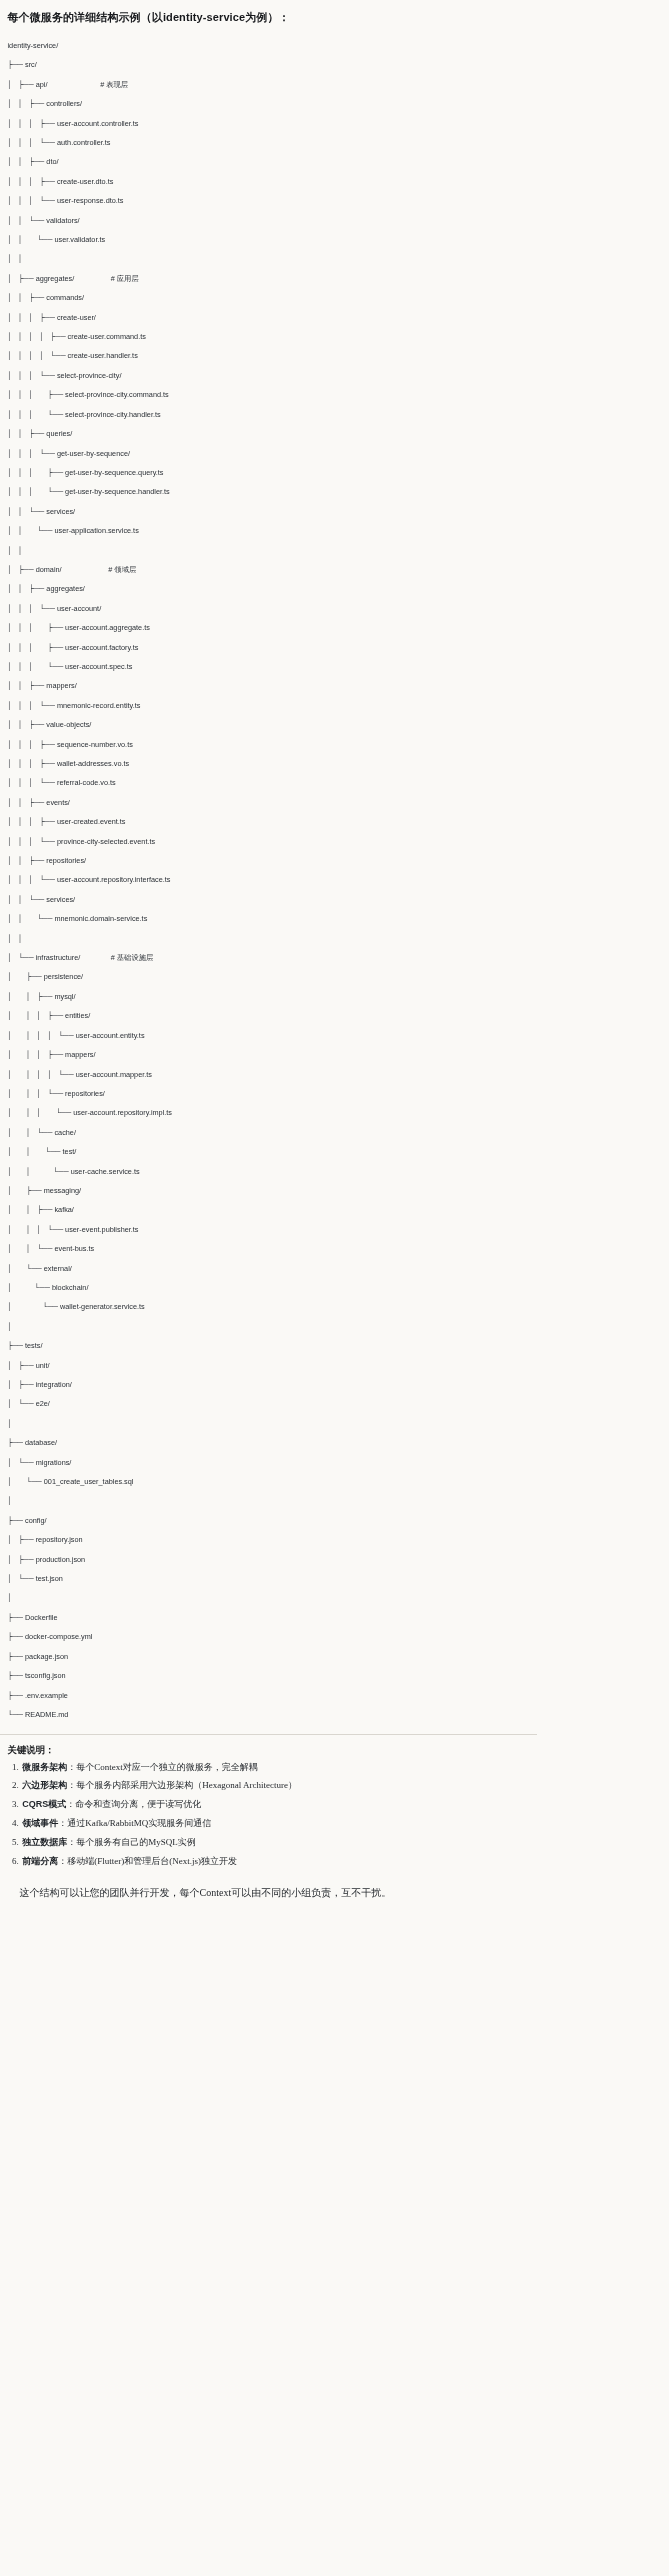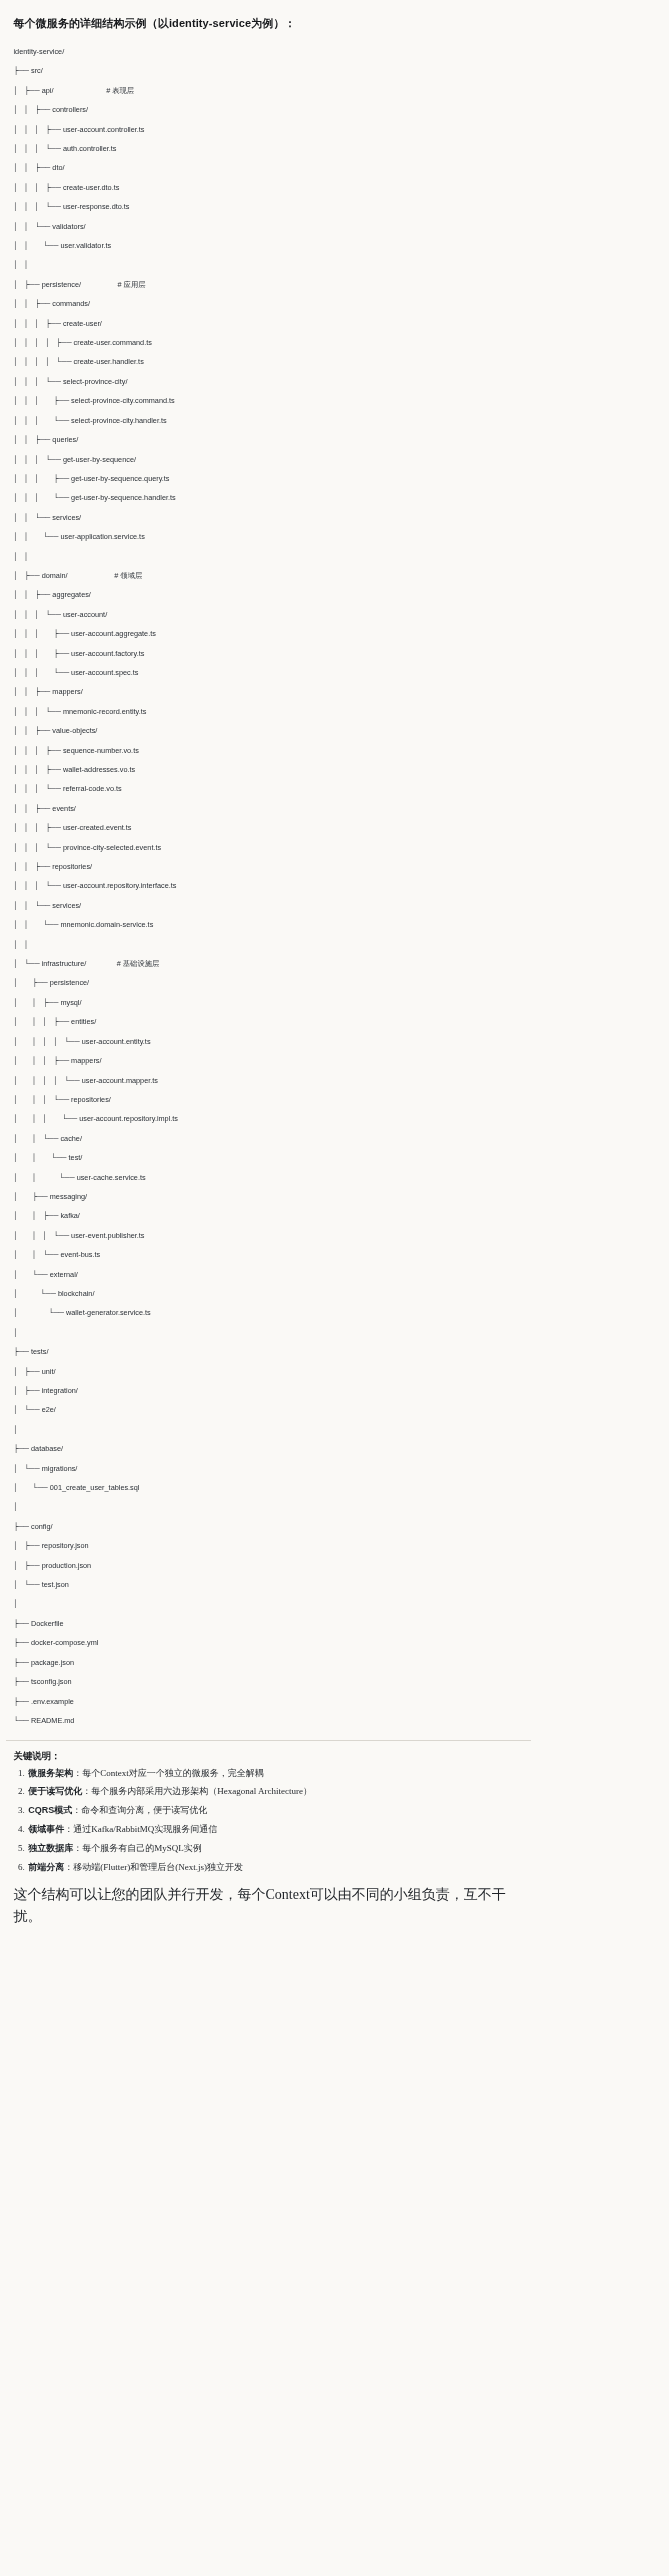--- a/index.html
+++ b/index.html
@@ -9,21 +9,21 @@
   }
   body {
     width: 669px;
     font-family: "Liberation Serif", "DejaVu Serif", serif;
     color: #1f2328;
     -webkit-font-smoothing: antialiased;
   }
   .page {
     width: 537px;
     box-sizing: border-box;
-    padding: 6px;
+    padding: 0;
     background: #faf9f6;
   }
   .page-title {
     font-family: "Liberation Sans", "DejaVu Sans", sans-serif;
     font-weight: bold;
     font-size: 11px;
     line-height: 1.5;
     padding: 8.8px 7.5px 6.3px 7.5px;
     margin: 0;
     color: #17191c;
@@ -68,24 +68,24 @@
   }
   ol.key-list li {
     margin: 0 0 5px 0;
     padding-left: 1.3px;
   }
   ol.key-list li b {
     font-family: Liberation Sans, sans-serif;
     font-weight: bold;
   }
   .closing {
-    font-size: 14px;
+    font-size: 10px;
     line-height: 1.6;
     padding: 3.8px 7.5px 10px 7.5px;
-    margin: 0;
+    margin: 12px;
     color: #1f2328;
   }
 </style>
 </head>
 <body>
 
 <div class="page">
 
   <h2 class="page-title">每个微服务的详细结构示例（以identity-service为例）：</h2>
 
@@ -96,21 +96,21 @@
 <span class="tree-line">│   ├── api/                          # 表现层</span>
 <span class="tree-line">│   │   ├── controllers/</span>
 <span class="tree-line">│   │   │   ├── user-account.controller.ts</span>
 <span class="tree-line">│   │   │   └── auth.controller.ts</span>
 <span class="tree-line">│   │   ├── dto/</span>
 <span class="tree-line">│   │   │   ├── create-user.dto.ts</span>
 <span class="tree-line">│   │   │   └── user-response.dto.ts</span>
 <span class="tree-line">│   │   └── validators/</span>
 <span class="tree-line">│   │       └── user.validator.ts</span>
 <span class="tree-line">│   │</span>
-<span class="tree-line">│   ├── persistence/                  # 应用层</span>
+<span class="tree-line">│   ├── aggregates/                  # 应用层</span>
 <span class="tree-line">│   │   ├── commands/</span>
 <span class="tree-line">│   │   │   ├── create-user/</span>
 <span class="tree-line">│   │   │   │   ├── create-user.command.ts</span>
 <span class="tree-line">│   │   │   │   └── create-user.handler.ts</span>
 <span class="tree-line">│   │   │   └── select-province-city/</span>
 <span class="tree-line">│   │   │       ├── select-province-city.command.ts</span>
 <span class="tree-line">│   │   │       └── select-province-city.handler.ts</span>
 <span class="tree-line">│   │   ├── queries/</span>
 <span class="tree-line">│   │   │   └── get-user-by-sequence/</span>
 <span class="tree-line">│   │   │       ├── get-user-by-sequence.query.ts</span>
@@ -179,21 +179,21 @@
 <span class="tree-line">├── .env.example</span>
 <span class="tree-line">└── README.md</span>
 </pre>
 
   <hr class="rule">
 
   <h3 class="key-title">关键说明：</h3>
 
   <ol class="key-list" id="key-list">
       <li><b>微服务架构</b><span>：</span><span>每个Context对应一个独立的微服务，完全解耦</span></li>
-      <li><b>便于读写优化</b><span>：</span><span>每个服务内部采用六边形架构（Hexagonal Architecture）</span></li>
+      <li><b>六边形架构</b><span>：</span><span>每个服务内部采用六边形架构（Hexagonal Architecture）</span></li>
       <li><b>CQRS模式</b><span>：</span><span>命令和查询分离，便于读写优化</span></li>
       <li><b>领域事件</b><span>：</span><span>通过Kafka/RabbitMQ实现服务间通信</span></li>
       <li><b>独立数据库</b><span>：</span><span>每个服务有自己的MySQL实例</span></li>
       <li><b>前端分离</b><span>：</span><span>移动端(Flutter)和管理后台(Next.js)独立开发</span></li>
     </ol>
 
   <p class="closing">这个结构可以让您的团队并行开发，每个Context可以由不同的小组负责，互不干扰。</p>
 
 </div>
 

